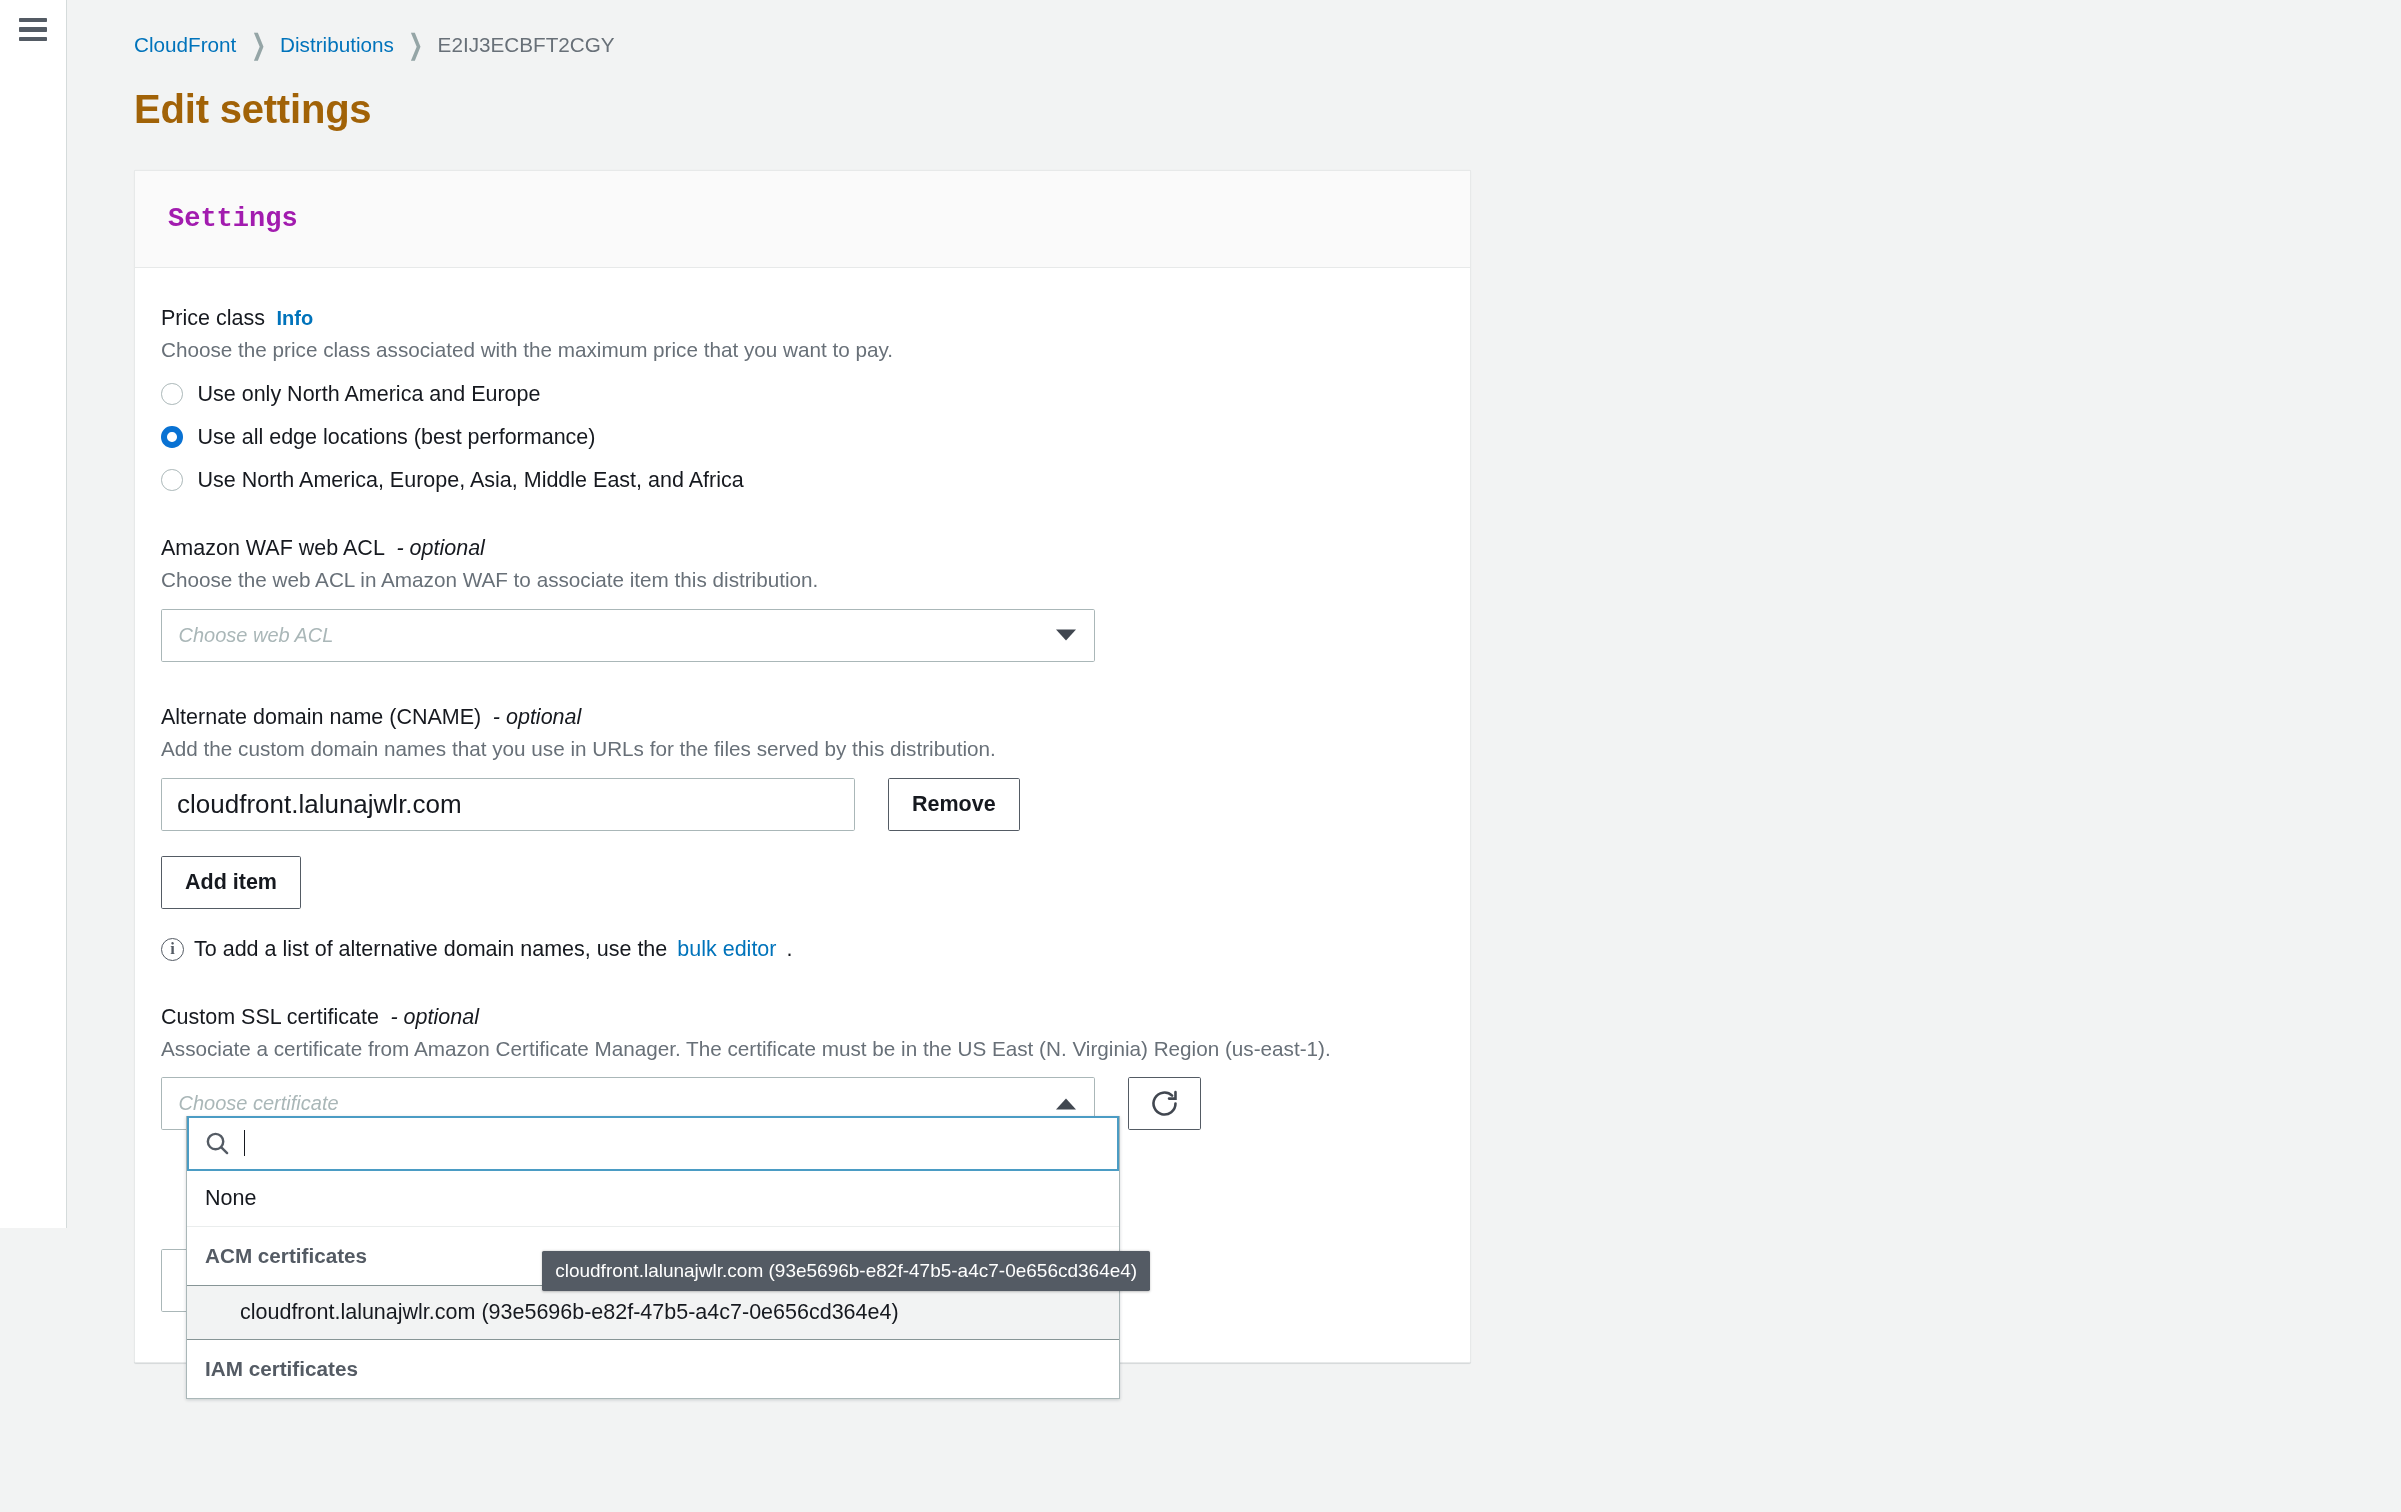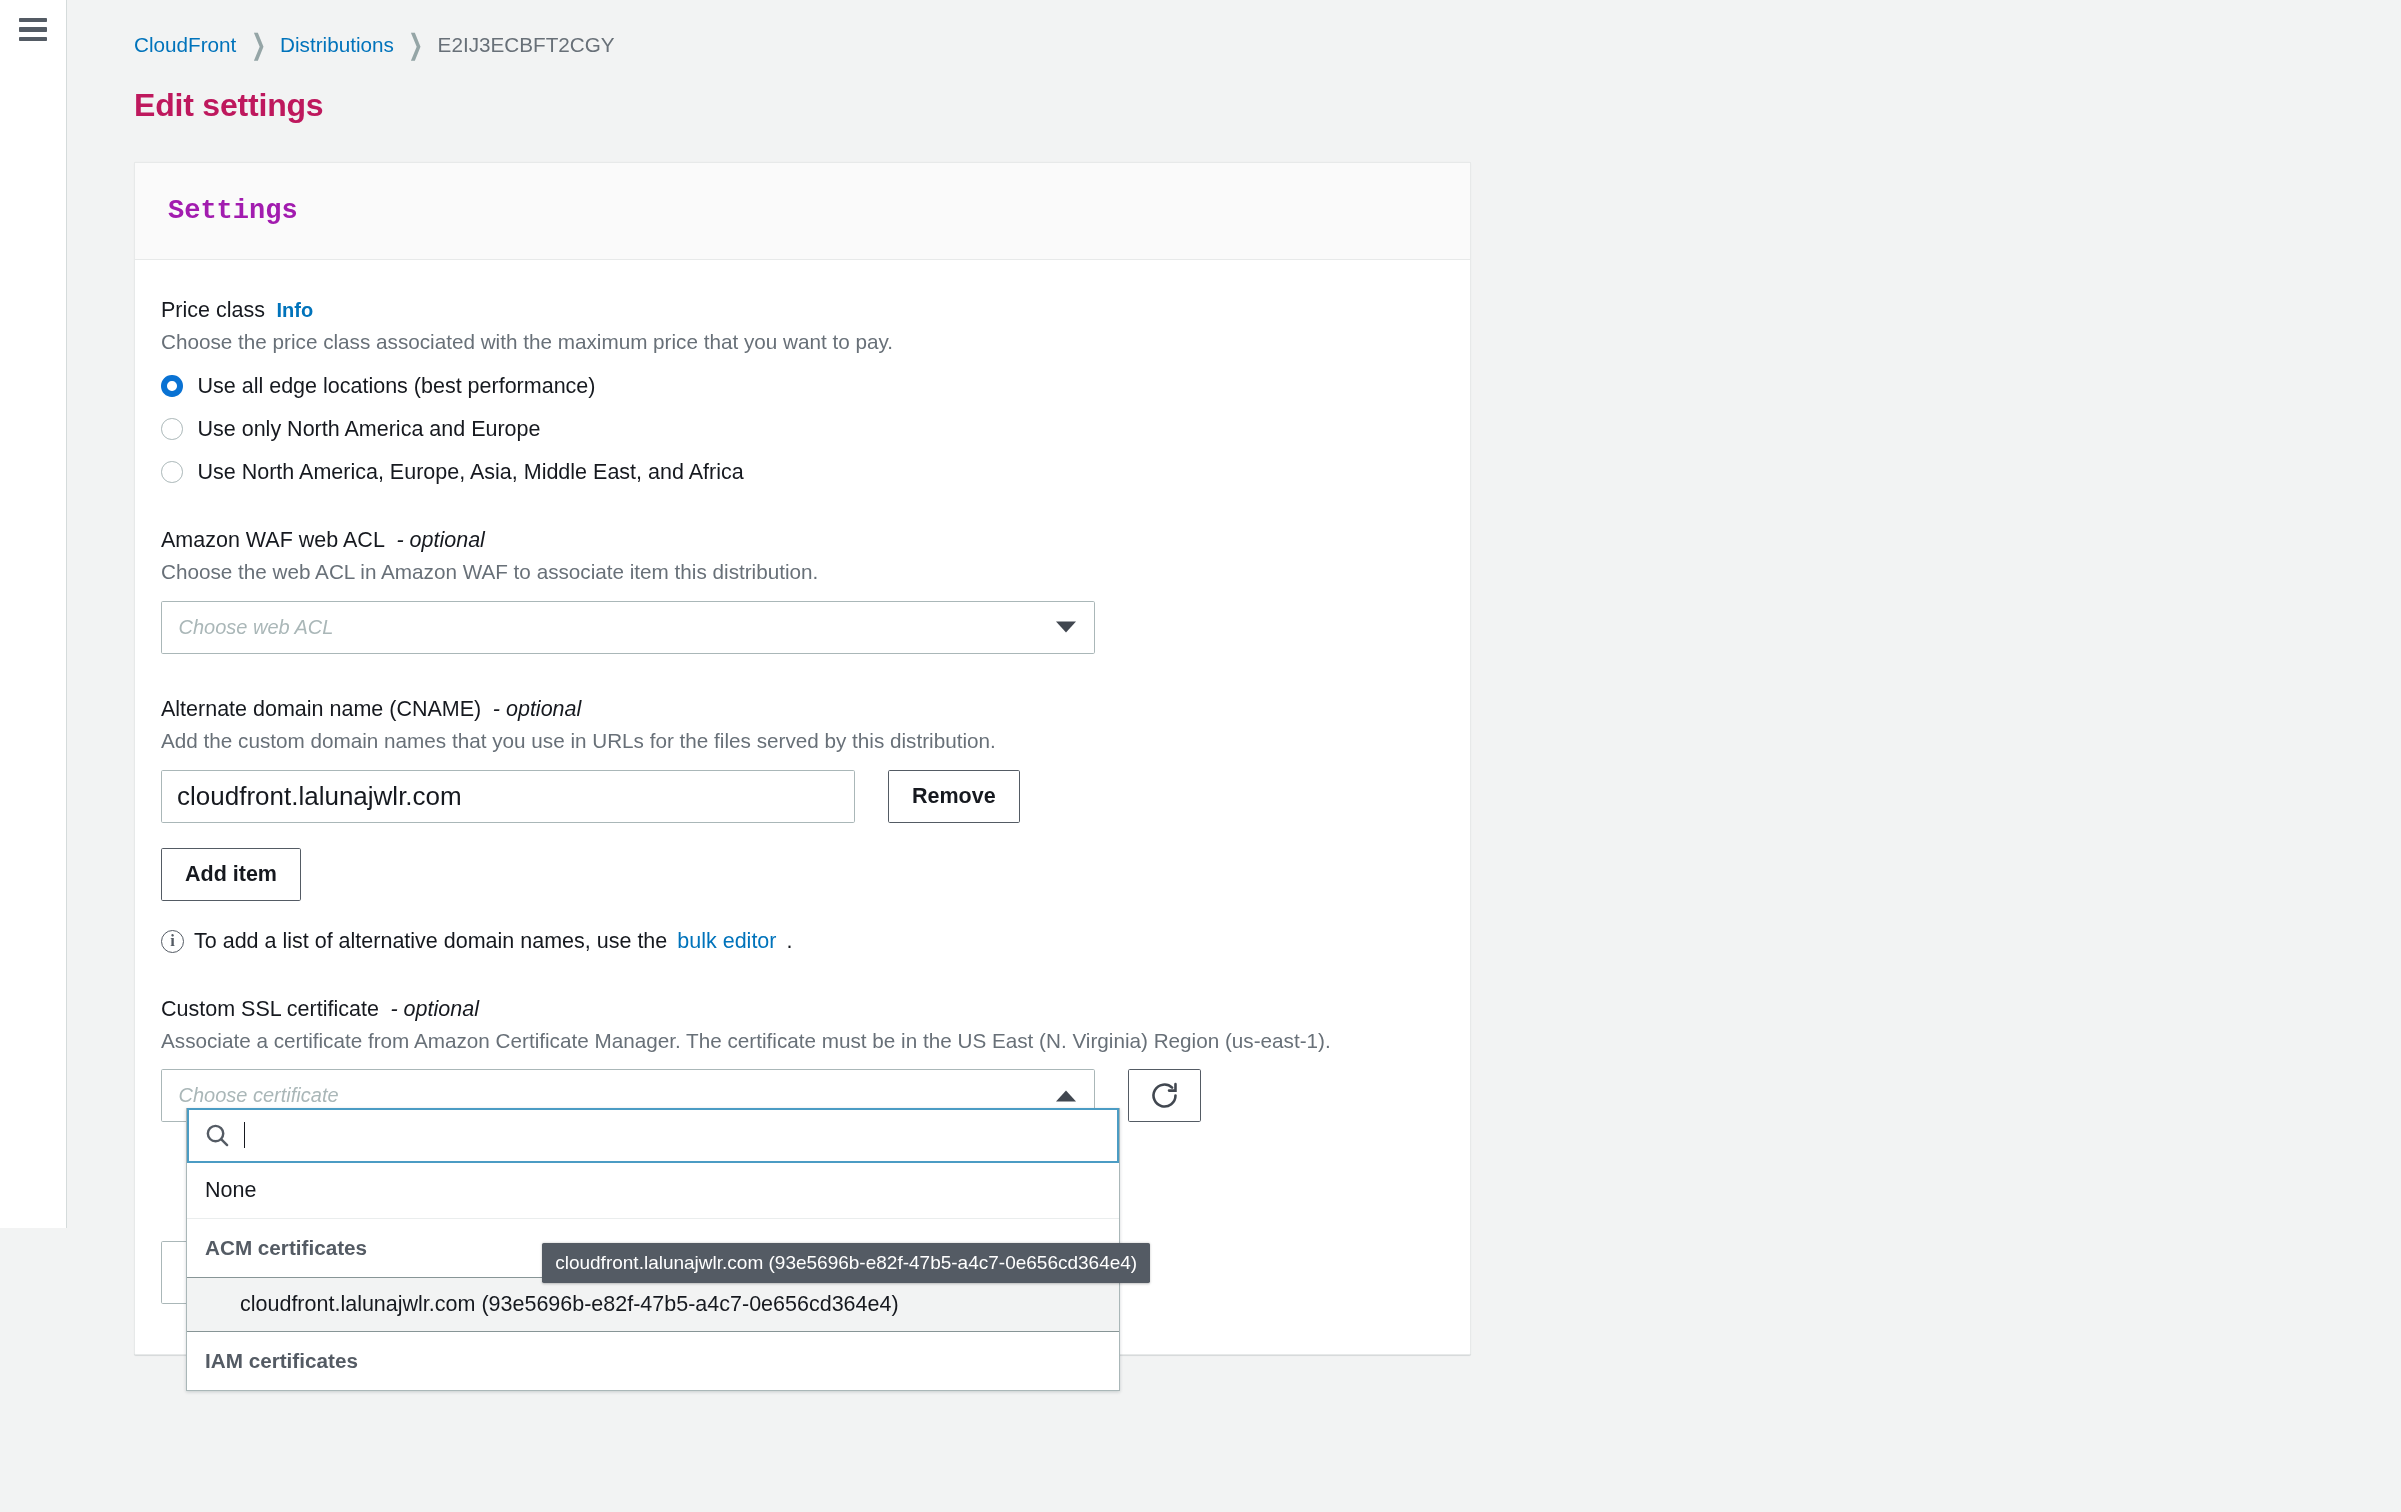--- a/index.html
+++ b/index.html
@@ -59,23 +59,23 @@
     margin: 0 13.2px;
     display: inline-block;
     transform: scaleY(1.35) scaleX(0.85);
     font-weight: 300;
   }
   .crumb-current { color: #687078; }
 
   .page-title {
     padding: 0 0 0 67px;
     margin: 31px 0 0 0;
-    font-size: 32px;
+    font-size: 40px;
     font-weight: 700;
-    color: #be185d;
+    color: #a16207;
     letter-spacing: -0.2px;
   }
 
   .panel {
     margin: 38px 0 0 67px;
     width: 1337px;
     background: #ffffff;
     border: 0.8px solid #e7e9e9;
     border-radius: 1.7px;
     box-shadow: 0 0.8px 0.8px 0 rgba(0,28,36,0.12);
@@ -321,26 +321,26 @@
       <div class="panel-body">
 
         <div class="field">
           <div class="field-label">
             <span>Price class</span>
             <a class="info-link">Info</a>
           </div>
           <div class="field-desc">Choose the price class associated with the maximum price that you want to pay.</div>
 
           <div class="radio-row">
+            <span class="radio"></span>
+            <span class="radio-label">Use only North America and Europe</span>
+          </div>
+          <div class="radio-row">
             <span class="radio checked"></span>
             <span class="radio-label">Use all edge locations (best performance)</span>
-          </div>
-          <div class="radio-row">
-            <span class="radio"></span>
-            <span class="radio-label">Use only North America and Europe</span>
           </div>
           <div class="radio-row">
             <span class="radio"></span>
             <span class="radio-label">Use North America, Europe, Asia, Middle East, and Africa</span>
           </div>
         </div>
 
         <div class="gap-lg"></div>
 
         <div class="field">

